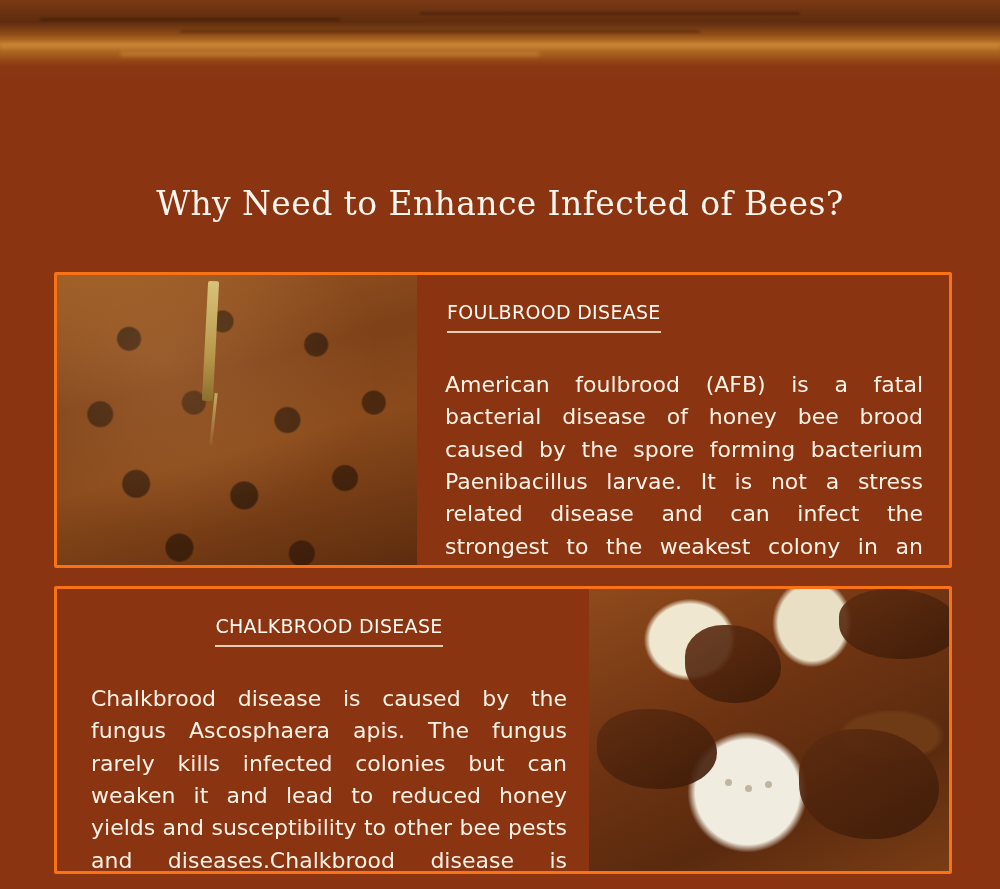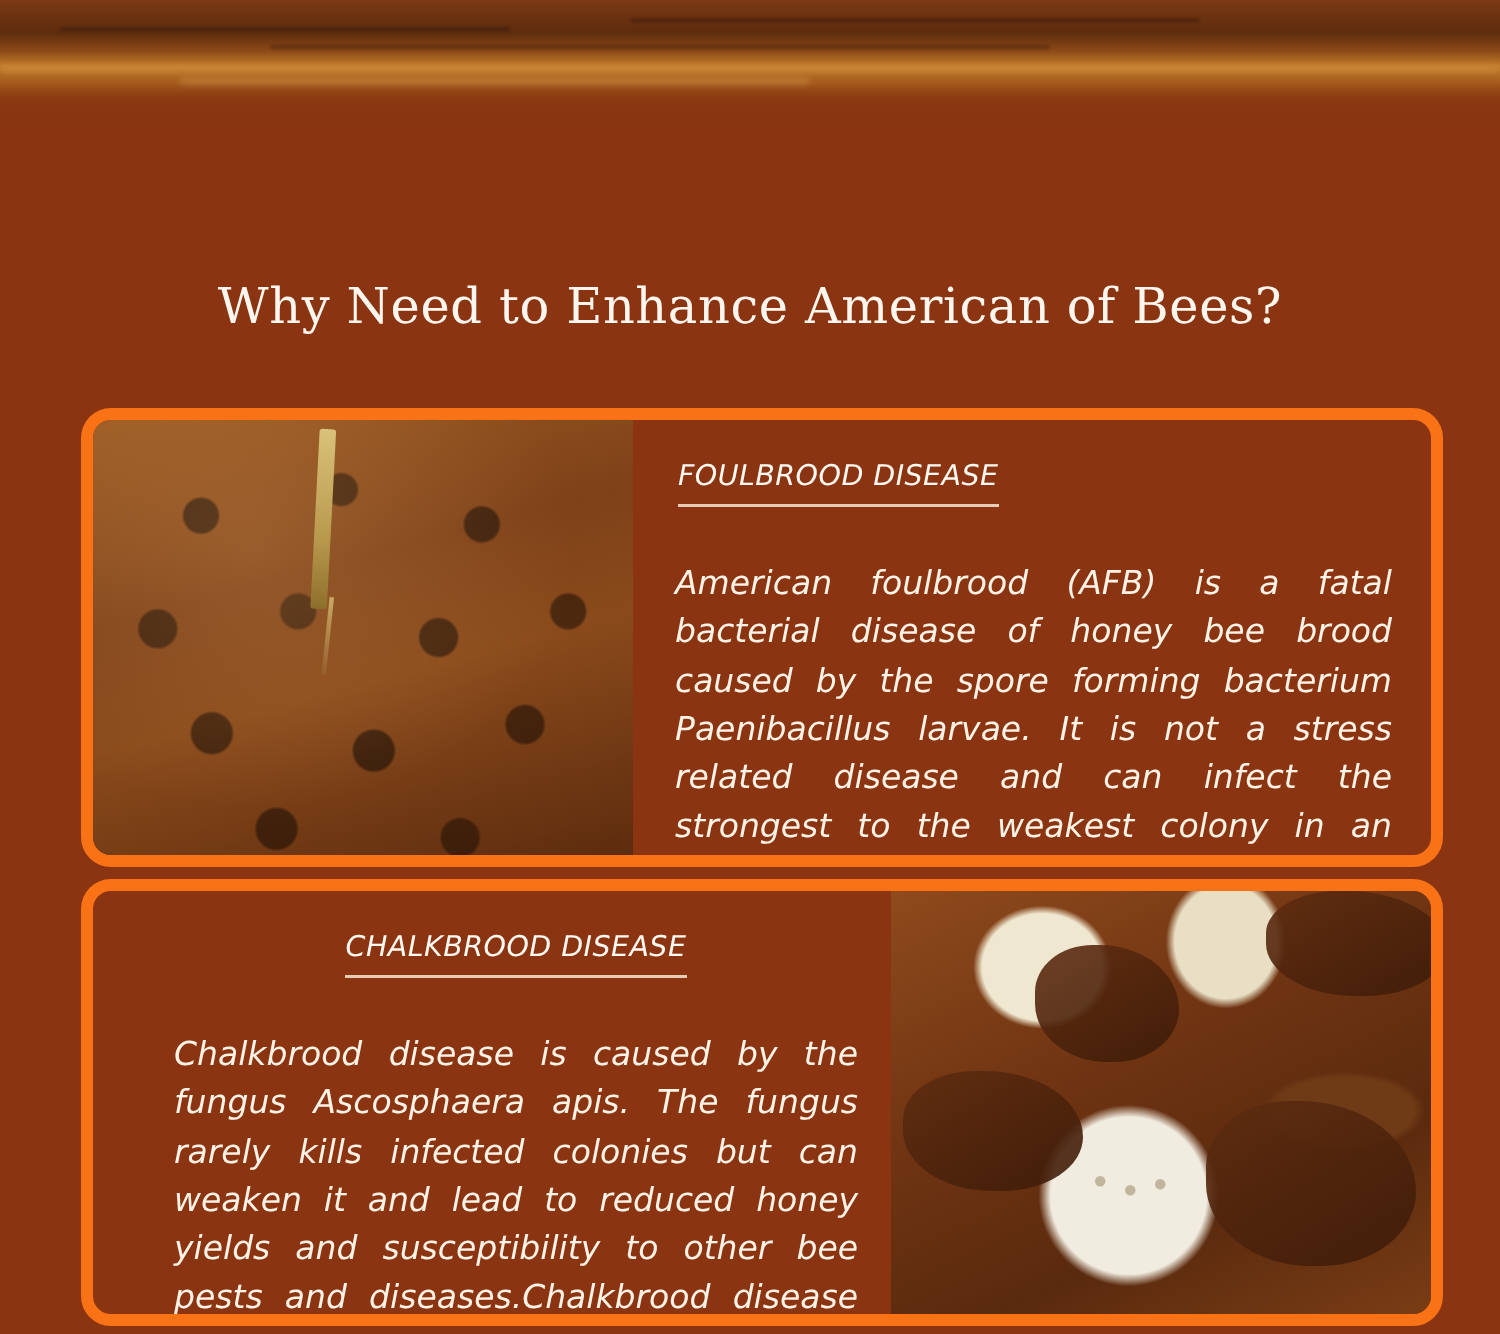--- a/index.html
+++ b/index.html
@@ -61,25 +61,24 @@
     color: #fdf6ee;
     font-family: "DejaVu Serif", serif;
     font-size: 33px;
     letter-spacing: 0.4px;
     font-weight: 400;
   }
 
   
   .card {
     position: absolute;
-    border: 8px solid #f97316;
-    border-radius: 20px;
+    border: 3px solid #f97316;
+    border-radius: 2px;
     overflow: hidden;
     display: flex;
-    font-style: italic;
   }
   .card-1 { left: 54px; top: 272px; width: 892px; height: 290px; }
   .card-2 { left: 54px; top: 586px; width: 892px; height: 282px; }
 
   .card-photo {
     width: 360px;
     flex: 0 0 360px;
     position: relative;
     overflow: hidden;
   }
@@ -147,21 +146,21 @@
     opacity: 0.85;
   }
 
   .card-text {
     flex: 1 1 auto;
     padding: 26px 26px 18px 26px;
     color: #fdf3e9;
     box-sizing: border-box;
   }
   .card-1 .card-text { padding-left: 28px; }
-  .card-2 .card-text { padding-left: 22px; padding-right: 22px; margin-left: 32px; }
+  .card-2 .card-text { padding-left: 34px; padding-right: 22px; }
 
   .card-heading {
     font-size: 19px;
     letter-spacing: 0.3px;
     color: #fff9f2;
     padding-bottom: 8px;
     margin-bottom: 14px;
     display: inline-block;
     border-bottom: 2px solid #e7cdb5;
   }
@@ -180,21 +179,21 @@
 <body>
 
 <div class="top-band">
   <div class="streak" style="left:40px; top:18px; width:300px;"></div>
   <div class="streak" style="left:420px; top:12px; width:380px;"></div>
   <div class="streak" style="left:180px; top:30px; width:520px;"></div>
   <div class="hl" style="left:0px; top:44px; width:1000px;"></div>
   <div class="hl" style="left:120px; top:52px; width:420px;"></div>
 </div>
 
-<h1 class="page-title">Why Need to Enhance American of Bees?</h1>
+<h1 class="page-title">Why Need to Enhance Infected of Bees?</h1>
 
 <section class="card card-1">
   <div class="card-photo">
     <div class="photo-comb">
       <div class="sheen"></div>
       <div class="probe"></div>
       <div class="rope"></div>
     </div>
   </div>
   <div class="card-text">

